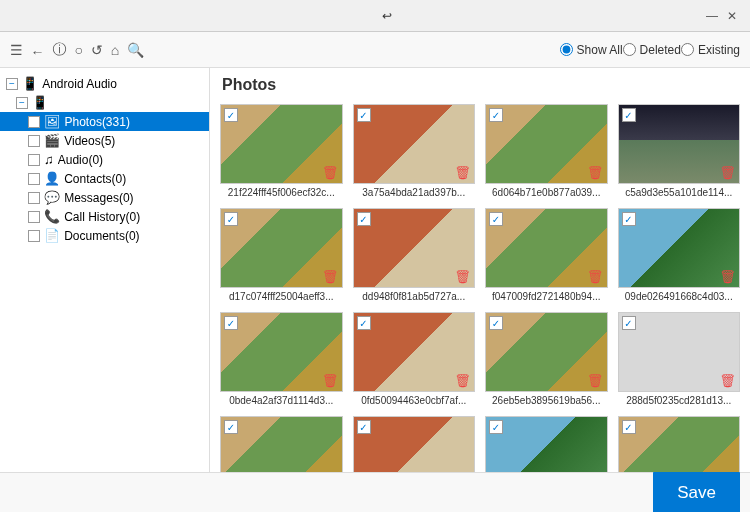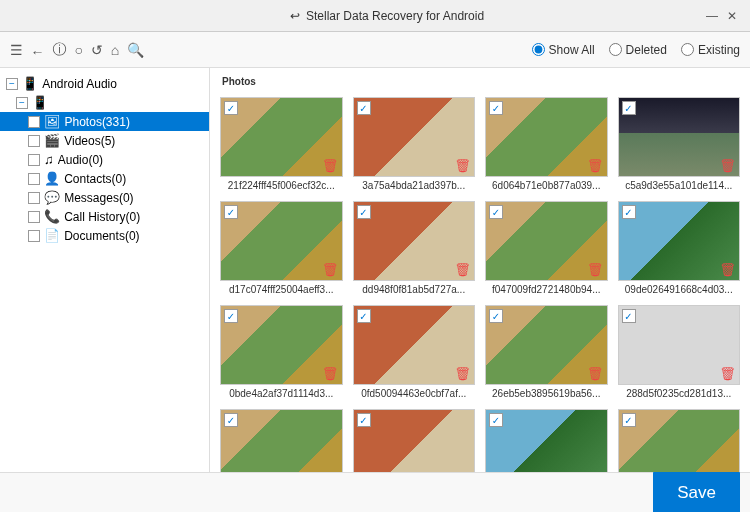--- a/index.html
+++ b/index.html
@@ -73,21 +73,20 @@
       cursor: pointer;
     }
     .toolbar-right {
       display: flex;
       align-items: center;
       gap: 14px;
     }
     .radio-group {
       display: flex;
       align-items: center;
-      gap: 14px;
     }
     .radio-label {
       display: flex;
       align-items: center;
       gap: 4px;
       cursor: pointer;
       font-size: 12px;
       color: #333;
     }
     .radio-label input[type=radio] {
@@ -155,21 +154,21 @@
     
     .content {
       flex: 1;
       background: #fff;
       display: flex;
       flex-direction: column;
       overflow: hidden;
     }
     .content-header {
       padding: 8px 12px 4px;
-      font-size: 10px;
+      font-size: 16px;
       font-weight: 600;
       color: #333;
       flex-shrink: 0;
     }
     .photo-grid-container {
       flex: 1;
       overflow-y: scroll;
       padding: 6px 10px;
     }
     .photo-grid {
@@ -253,21 +252,20 @@
       border-radius: 2px;
     }
   </style>
 </head>
 <body>
 
 <div class="title-bar">
   <div style="width:60px"></div>
   <div class="title-bar-title">
     <span>↩</span>
-    <span>Stellar Data Recovery for Android</span>
   </div>
   <div class="title-bar-controls">
     <button class="title-btn">—</button>
     <button class="title-btn">✕</button>
   </div>
 </div>
 
 <div class="toolbar">
   <div class="toolbar-left">
     <span class="toolbar-icon">☰</span>

